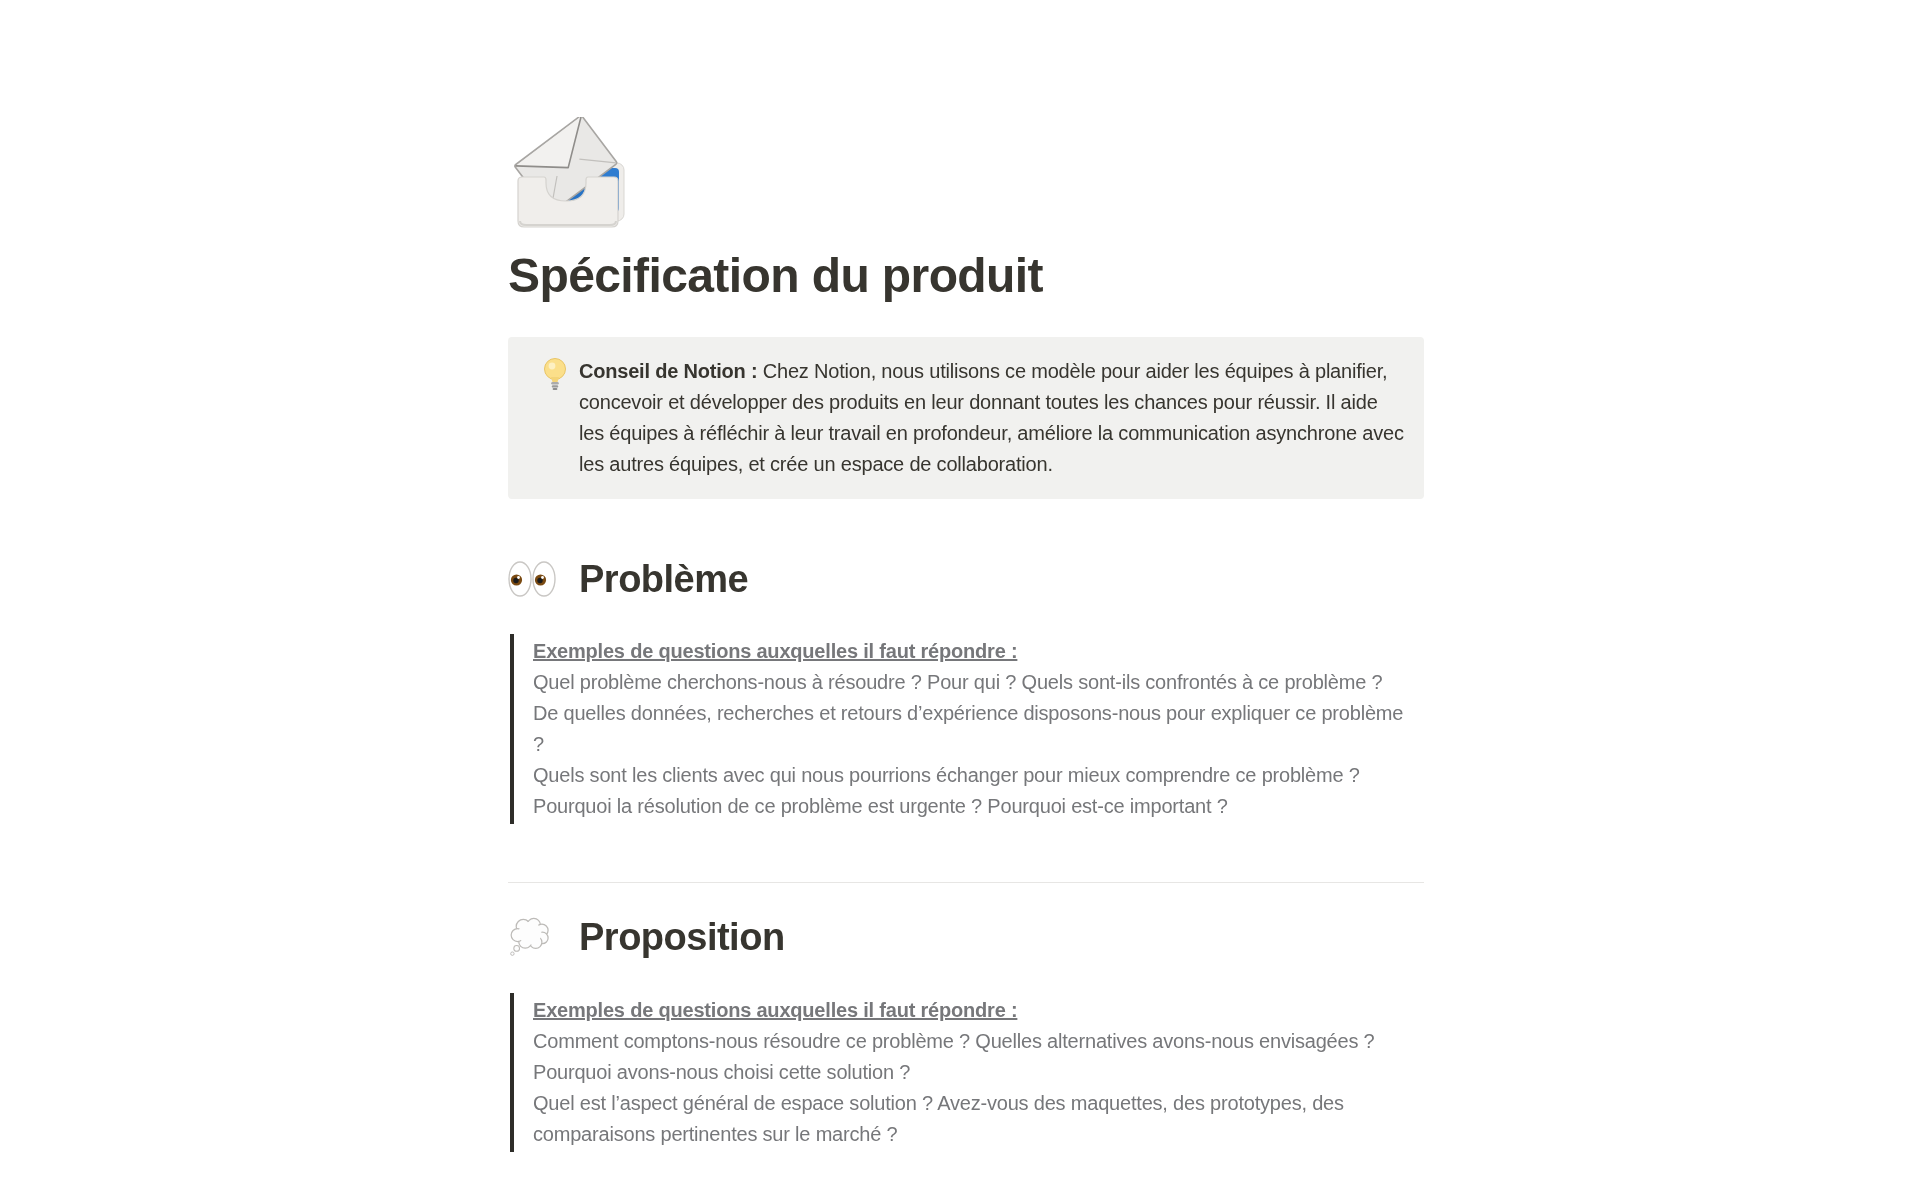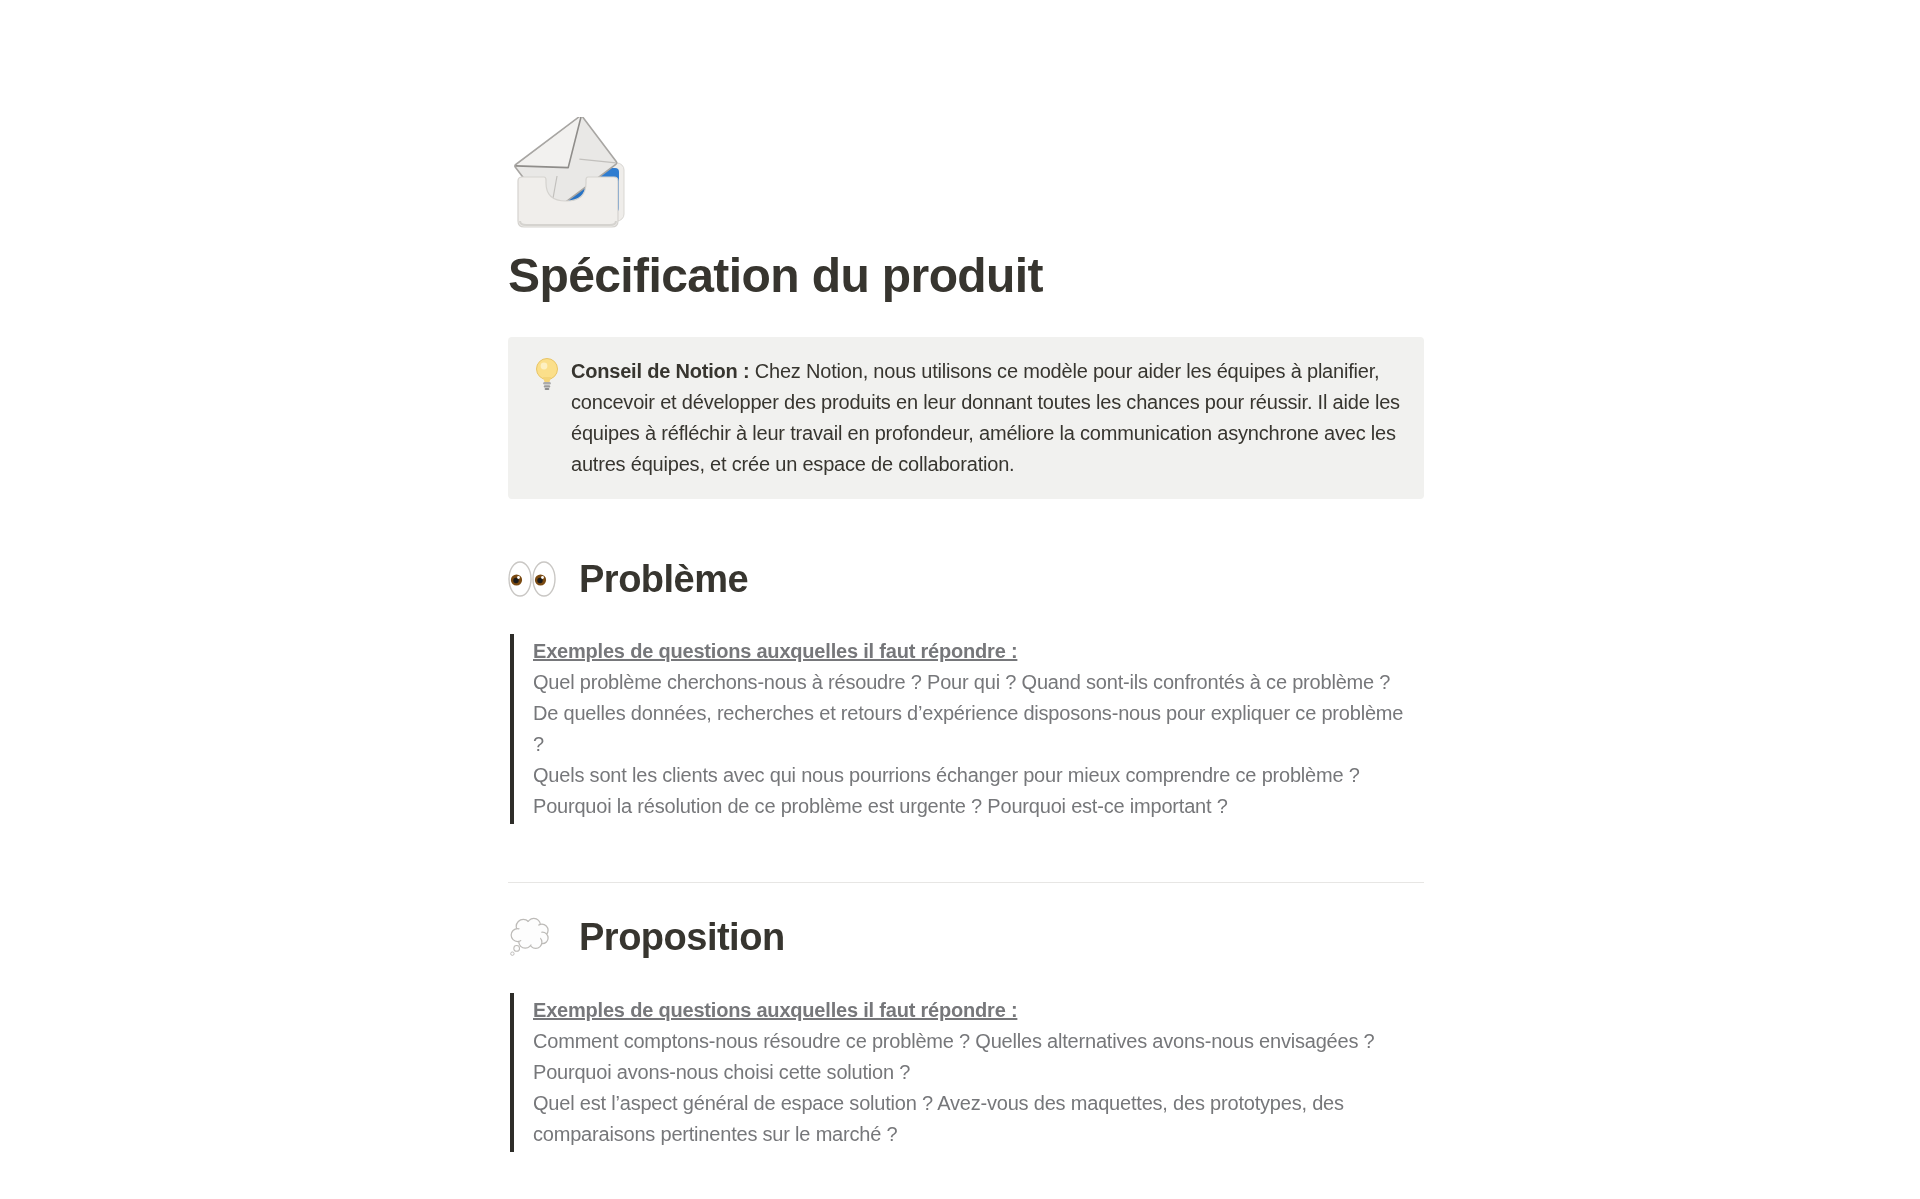--- a/index.html
+++ b/index.html
@@ -16,21 +16,21 @@
 
   .page-title {
     margin-top:16px;
     font-size:48px; line-height:1.2; font-weight:700;
     letter-spacing:-0.6px; color:#37352F;
   }
 
   .callout {
     margin-top:20px;
     background:#F1F1EF; border-radius:4px;
-    padding:19px 18px 19px 26px;
+    padding:19px 18px 19px 34px;
     display:flex; align-items:flex-start;
   }
   .callout-icon { width:26px; height:34px; flex:0 0 26px; margin-right:11px; margin-top:1px; }
   .callout-text { font-size:20px; line-height:31px; letter-spacing:-0.2px; color:#37352F; }
   .callout-lead { font-weight:700; }
 
   .section-heading {
     margin-top:56px;
     display:flex; align-items:center; gap:23px;
     font-size:38px; line-height:48px; font-weight:700;
@@ -111,21 +111,21 @@
       <circle cx="10.5" cy="18.5" r="1.4" fill="#FFFFFF"></circle>
       <circle cx="32.5" cy="21" r="5.6" fill="#7A4A12"></circle>
       <circle cx="32" cy="21.5" r="2.7" fill="#1B1B1B"></circle>
       <circle cx="34.5" cy="18.5" r="1.4" fill="#FFFFFF"></circle>
     </svg>
     <span>Problème</span>
   </h2>
 
   <div class="quote">
     <div class="quote-lead">Exemples de questions auxquelles il faut répondre :</div>
-    <div>Quel problème cherchons-nous à résoudre ? Pour qui ? Quand sont-ils confrontés à ce problème ?</div>
+    <div>Quel problème cherchons-nous à résoudre ? Pour qui ? Quels sont-ils confrontés à ce problème ?</div>
     <div>De quelles données, recherches et retours d’expérience disposons-nous pour expliquer ce problème ?</div>
     <div>Quels sont les clients avec qui nous pourrions échanger pour mieux comprendre ce problème ?</div>
     <div>Pourquoi la résolution de ce problème est urgente ? Pourquoi est-ce important ?</div>
   </div>
 
   <div class="divider"></div>
 
   <h2 class="section-heading spacer-h">
     <svg class="heading-emoji cloud" viewBox="0 0 44 42">
       <g fill="#FDFDFD" stroke="#BDBBB8" stroke-width="1.3">

